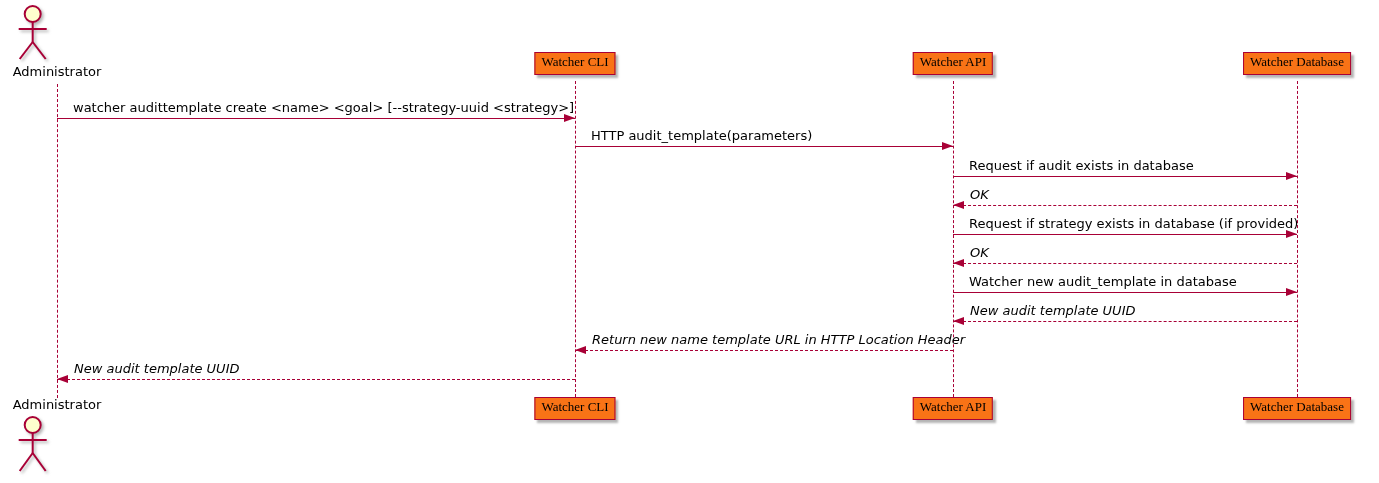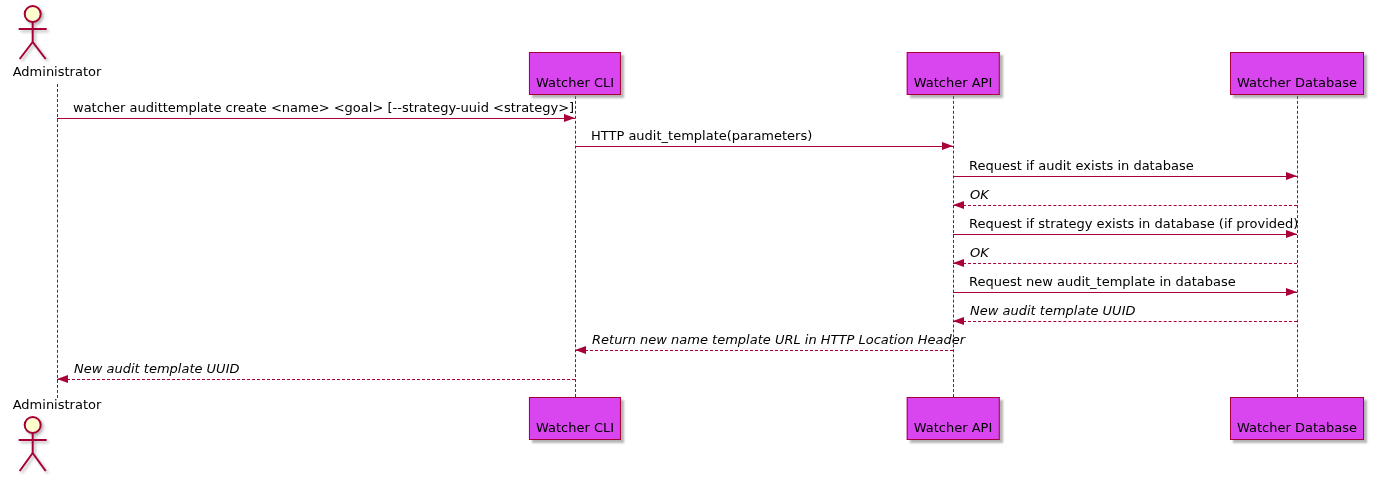--- a/index.html
+++ b/index.html
@@ -14,26 +14,27 @@
     overflow: hidden;
   }
   .lifeline {
     position: absolute;
     width: 0;
     border-left: 1px dashed #A80036;
   }
   .participant {
     position: absolute;
     transform: translateX(-50%);
-    background: #d946ef;
+    background: #f97316;
     border: 1.7px solid #A80036;
     box-shadow: 3px 3px 2px rgba(120,120,120,0.55);
-    padding: 22px 6px 4px 6px;
+    padding: 1px 6px 4px 6px;
     white-space: nowrap;
     text-align: center;
+    font-family: Liberation Serif, serif;
   }
   .actor {
     position: absolute;
     transform: translateX(-50%);
     display: flex;
     flex-direction: column;
     align-items: flex-start;
   }
   .actor svg { filter: drop-shadow(2.5px 2.5px 1.5px rgba(120,120,120,0.55)); }
   .actor-label { white-space: nowrap; margin-top: 1px; }
@@ -123,21 +124,21 @@
     <div class="arrowhead right"></div>
   </div>
 
   <div class="message dashed to-left" style="left:953px; top:263px; width:344px;">
     <div class="msg-label">OK</div>
     <div class="msg-line"></div>
     <div class="arrowhead left"></div>
   </div>
 
   <div class="message solid to-right" style="left:953px; top:292px; width:344px;">
-    <div class="msg-label">Request new audit_template in database</div>
+    <div class="msg-label">Watcher new audit_template in database</div>
     <div class="msg-line"></div>
     <div class="arrowhead right"></div>
   </div>
 
   <div class="message dashed to-left" style="left:953px; top:321px; width:344px;">
     <div class="msg-label">New audit template UUID</div>
     <div class="msg-line"></div>
     <div class="arrowhead left"></div>
   </div>
 

